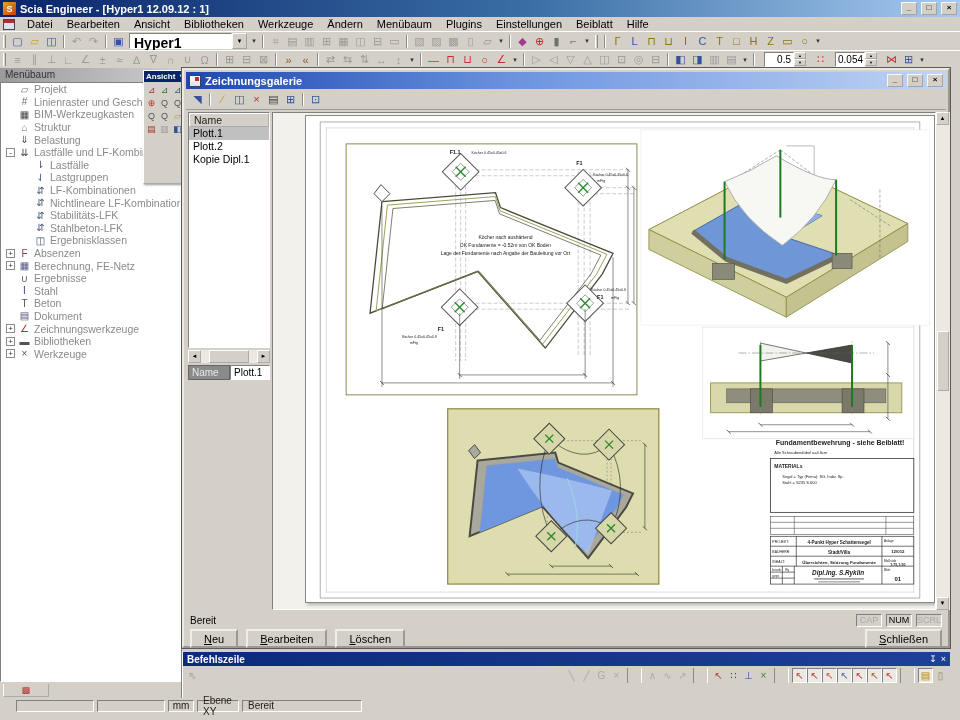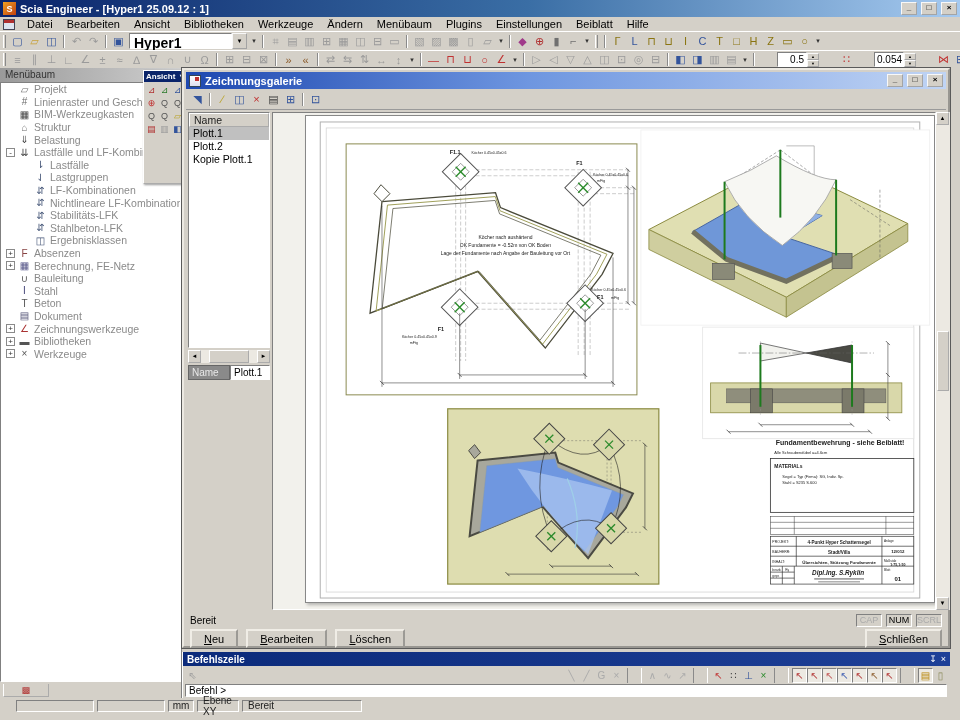--- a/index.html
+++ b/index.html
@@ -21,21 +21,21 @@
 .tb2{left:0;top:50px;width:960px;height:18px}
 .tbgroup{display:flex;align-items:center}
 .grip{width:3px;height:13px;border-left:1px solid #fff;border-right:1px solid #8a8a8a;margin:0 3px;flex:none}
 .tbi{min-width:17px;height:16px;display:flex;align-items:center;justify-content:center;font-size:11px;color:#8a8a8a;flex:none}
 .tbi.caret{min-width:10px;font-size:7px;color:#333}
 .tbi.sep{min-width:2px;width:2px;height:13px;border-left:1px solid #8a8a8a;border-right:1px solid #fff;margin:0 3px}
 .tbi.on{border:1px solid;border-color:#808080 #fff #fff #808080;background:#ece9e2}
 .combo{display:flex;align-items:center;margin:0 2px}
 .combo-field{width:103px;height:16px;background:#fff;border:1px solid;border-color:#808080 #fff #fff #808080;padding:1px 4px;font-size:14px;font-weight:bold}
 .combo-btn{width:15px;height:16px;background:#d4d0c8;border:1px outset #f8f8f8;font-size:6px;text-align:center;line-height:14px}
-.spin{display:flex;align-items:flex-end;margin:0 19px}
+.spin{display:flex;align-items:flex-start;margin:0 6px}
 .spin-field{width:30px;height:15px;background:#fff;border:1px solid;border-color:#808080 #fff #fff #808080;font-size:10px;text-align:right;padding:0 2px;line-height:13px}
 .spin-btns{display:flex;flex-direction:column}
 .spin-b{width:12px;height:7px;background:#d4d0c8;border:1px outset #f8f8f8;font-size:4px;line-height:5px;text-align:center}
 
 .sidebar{left:0;top:68px;width:182px;height:630px;background:#d4d0c8;border-right:1px solid #808080}
 .sb-header{left:0;top:68px;width:182px;height:14px;background:linear-gradient(90deg,#9a9a9a,#cfcfcf);color:#333;font-size:10px;padding:1px 5px}
 .tree{left:0;top:82px;width:181px;height:600px;background:#fff;overflow:hidden;border:1px solid;border-color:#808080 #fff #fff #808080}
 .tree-row{display:flex;align-items:center;height:12.6px;padding-left:5px;color:#8a8a8a;font-size:10.5px;white-space:nowrap}
 .tree-row.child{padding-left:21px}
 .exp{width:9px;height:9px;border:1px solid #8a8a8a;background:#fff;font-size:8px;line-height:7px;text-align:center;color:#333;margin-right:3px;flex:none}
@@ -90,21 +90,21 @@
 
 svg text{font-family:"Liberation Sans",sans-serif;fill:#222}
 </style>
 </head>
 <body>
 
 <div class="app">
 
   <div class="titlebar abs">
     <span class="appicon">S</span>
-    <span class="titletext">Scia Engineer - [Hyper1 25.09.12 : 1]</span>
+    <span class="titletext">Scia Engineer - [Hyper1 12.09.12 : 1]</span>
     <span class="wbtn">_</span>
     <span class="wbtn">□</span>
     <span class="wbtn">×</span>
   </div>
 
   <div class="menubar abs">
     <span class="mdiicon"></span>
 
   <span class="menu-item">Datei</span>
       <span class="menu-item">Bearbeiten</span>
@@ -349,21 +349,21 @@
 
       <div class="tree-row">
         <span class="exp">+</span>
         <span class="ticon" style="color: rgb(85, 85, 136);">▦</span>
         <span class="tlabel">Berechnung, FE-Netz</span>
       </div>
 
       <div class="tree-row">
         <span class="exp"></span>
         <span class="ticon" style="color: rgb(85, 85, 85);">∪</span>
-        <span class="tlabel">Bauleitung</span>
+        <span class="tlabel">Ergebnisse</span>
       </div>
 
       <div class="tree-row">
         <span class="exp"></span>
         <span class="ticon" style="color: rgb(68, 68, 119);">I</span>
         <span class="tlabel">Stahl</span>
       </div>
 
       <div class="tree-row">
         <span class="exp"></span>
@@ -446,21 +446,21 @@
 
         <div class="glist-row selected">
           <span>Plott.1</span>
         </div>
 
         <div class="glist-row">
           <span>Plott.2</span>
         </div>
 
         <div class="glist-row">
-          <span>Kopie Plott.1</span>
+          <span>Kopie Dipl.1</span>
         </div>
       </div>
     <div class="hscroll">
       <span class="sb-btn">◄</span>
       <span class="hthumb"></span>
       <span class="sb-btn">►</span>
     </div>
     <div class="propgrid">
       <span class="prop-label">Name</span>
       <span class="prop-val">Plott.1</span>
@@ -776,23 +776,20 @@
           <span class="tbi on" style="color: rgb(192, 80, 80);">↖</span>
           <span class="tbi on" style="color: rgb(58, 90, 176);">↖</span>
           <span class="tbi on" style="color: rgb(176, 48, 48);">↖</span>
           <span class="tbi on" style="color: rgb(138, 90, 42);">↖</span>
           <span class="tbi on" style="color: rgb(176, 48, 48);">↖</span>
           <span class="tbi sep"></span>
           <span class="tbi on" style="color: rgb(184, 134, 11);">▤</span>
           <span class="tbi" style="color: rgb(138, 138, 90);">▯</span>
         </span>
     </div>
-    <div class="cmd-input-row">
-      <input class="cmd-input" type="text" value="Befehl &gt;" style="">
-    </div>
   </div>
 
   <div class="statusbar abs">
     <span class="cell" style="width:78px"></span>
     <span class="cell" style="width:68px"></span>
     <span class="cell" style="width:26px;justify-content:center">mm</span>
     <span class="cell" style="width:42px">Ebene XY</span>
     <span class="cell" style="width:120px">Bereit</span>
   </div>
 

